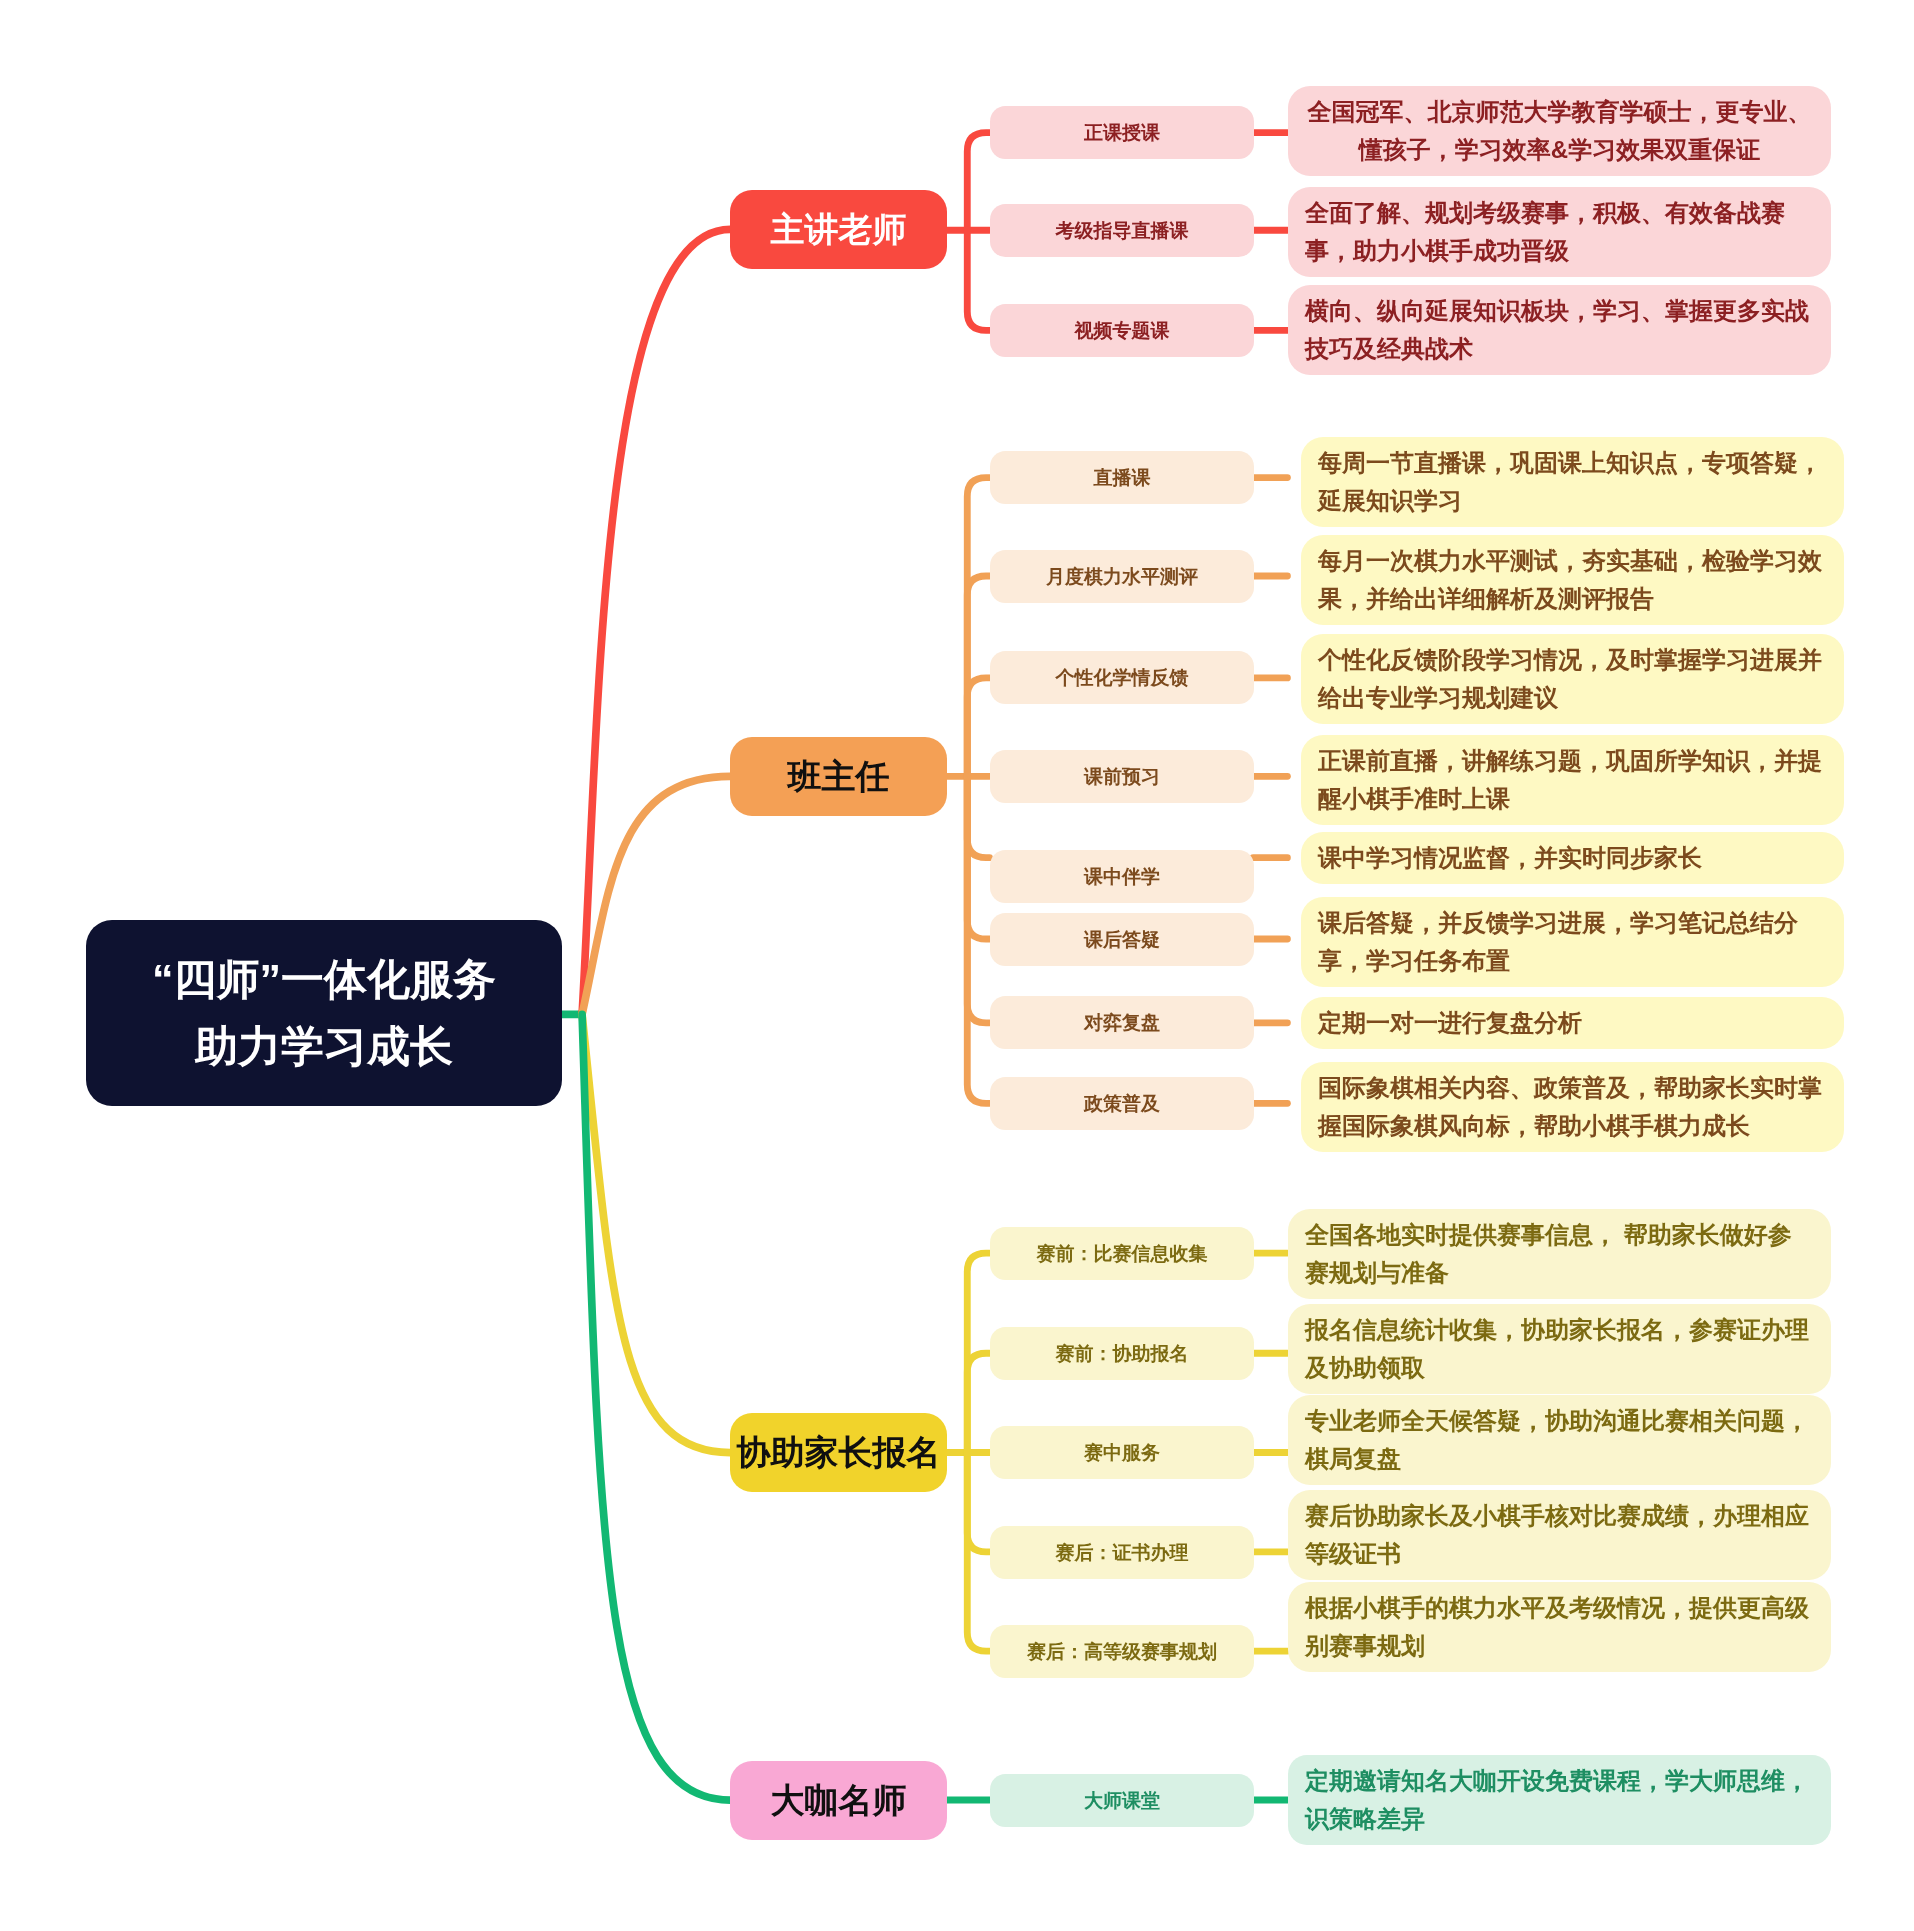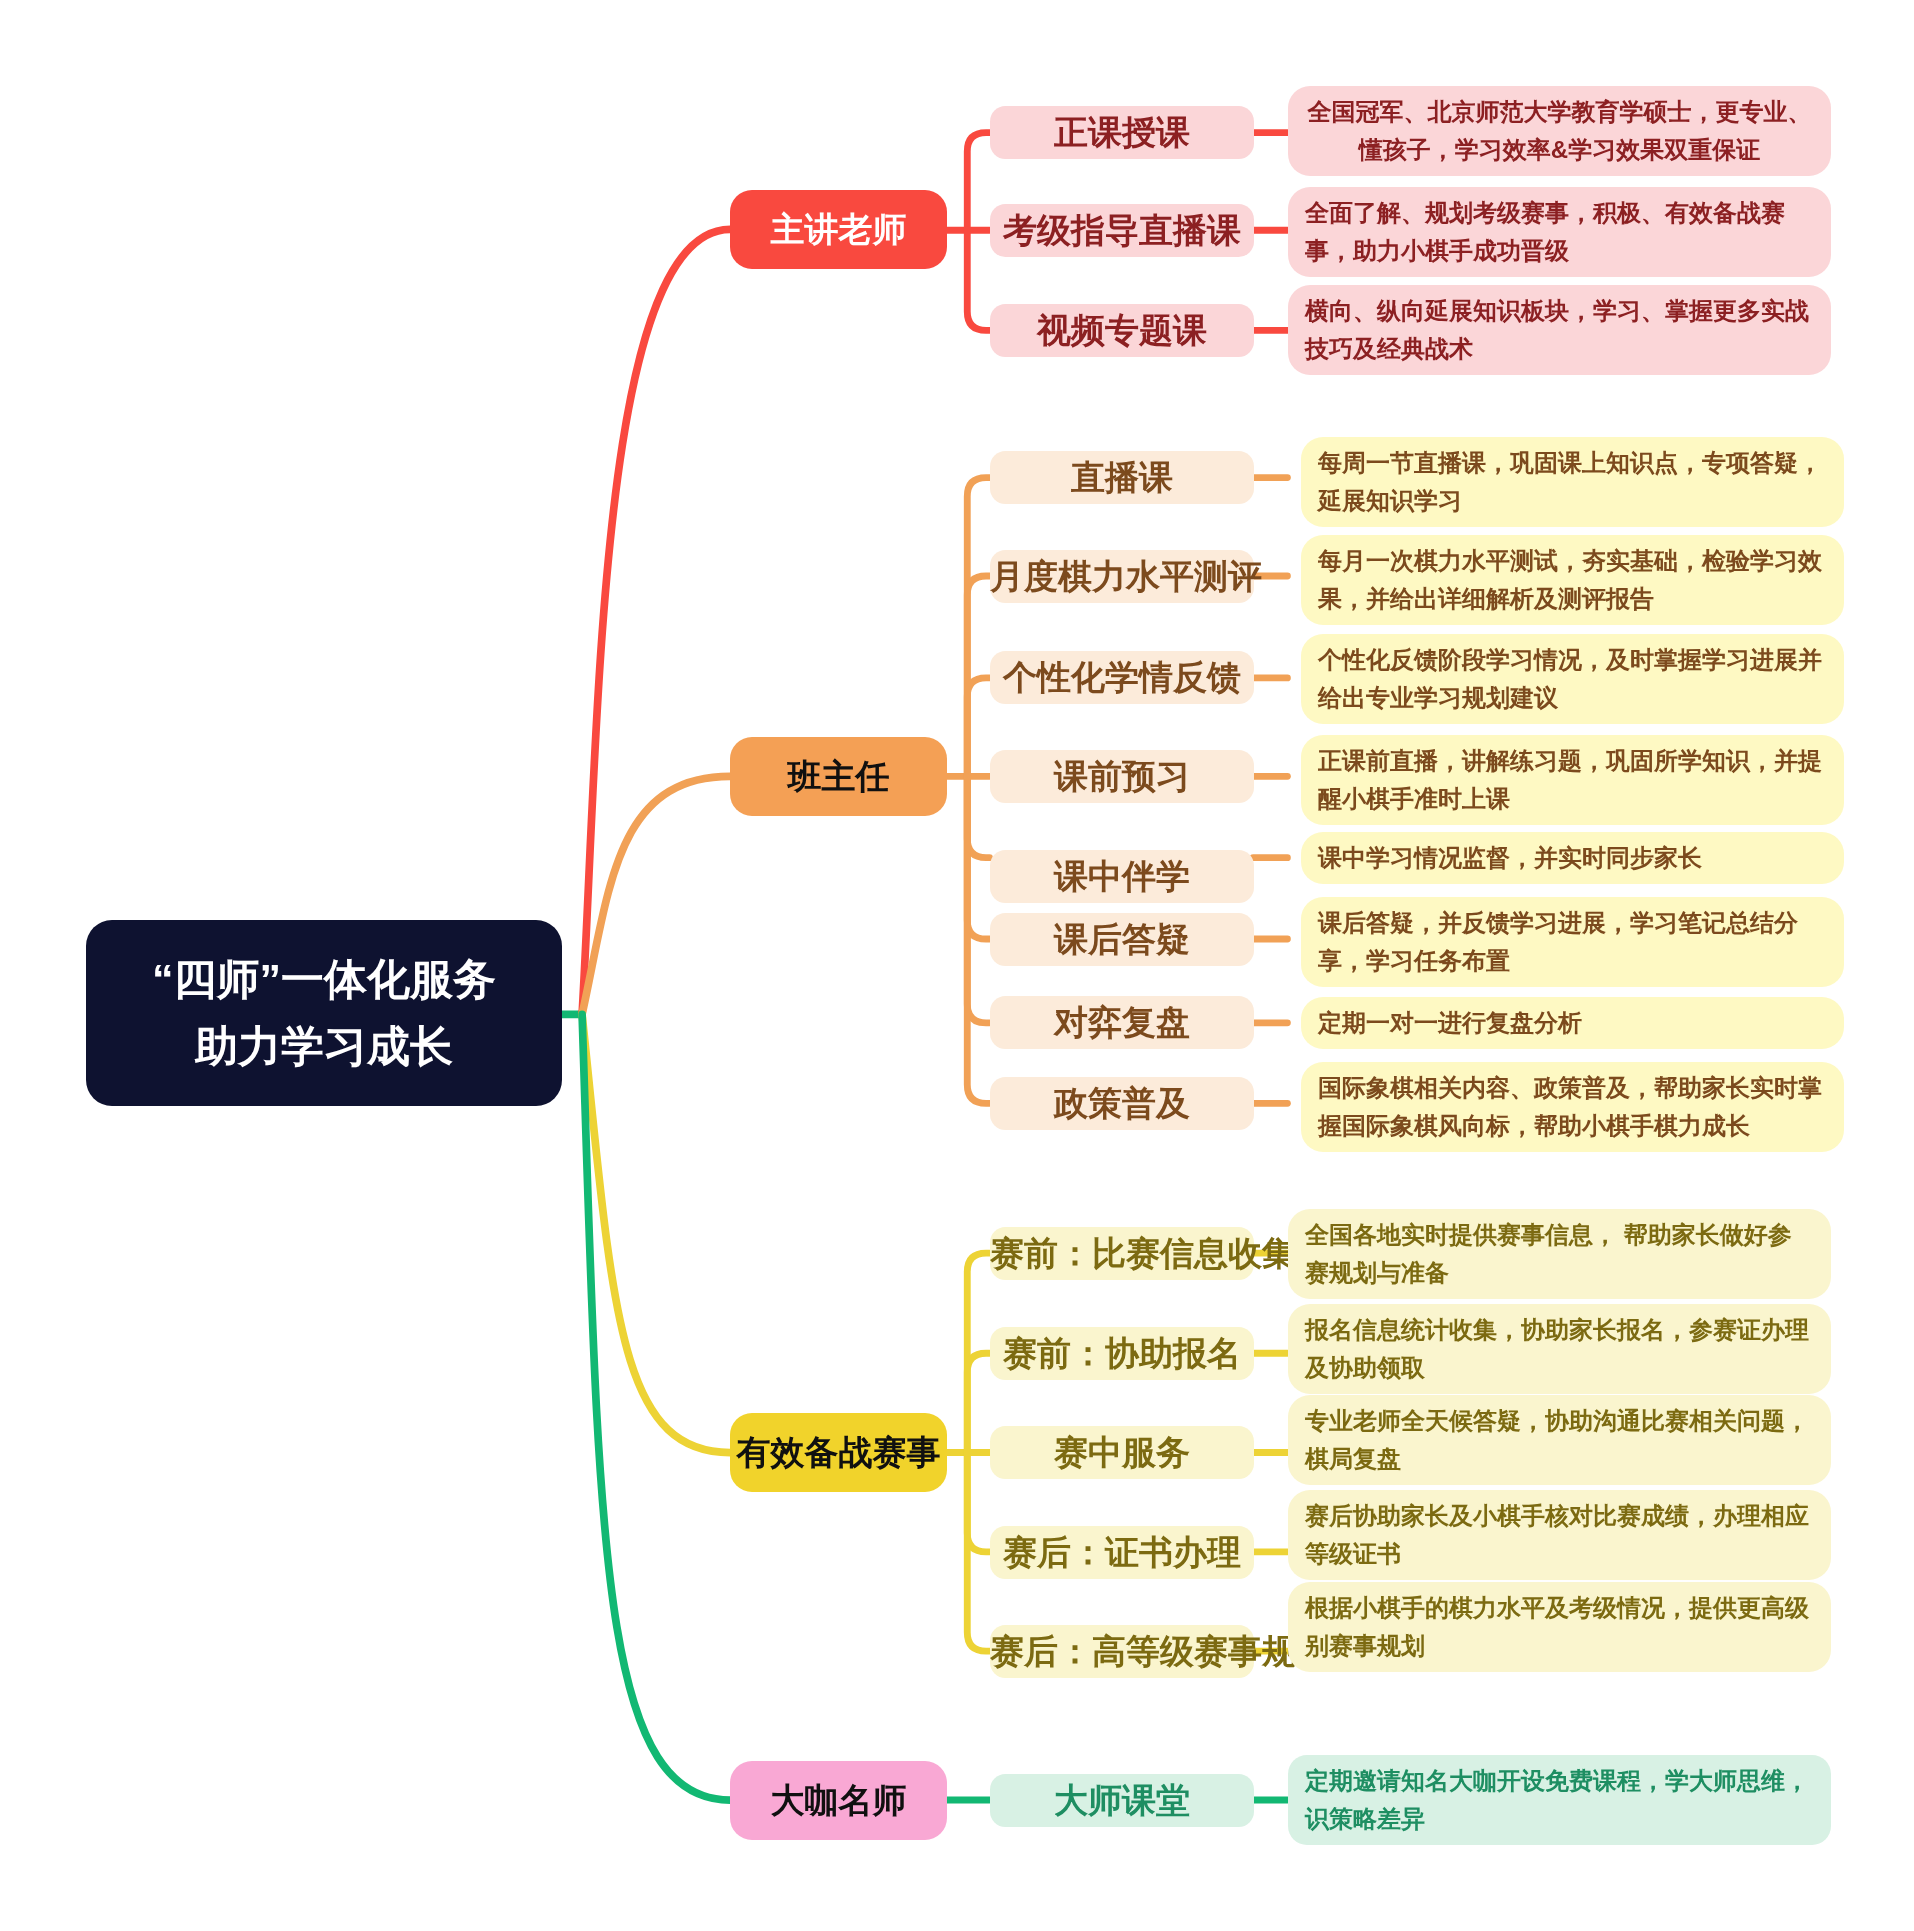--- a/index.html
+++ b/index.html
@@ -16,21 +16,21 @@
 
   
   .branch{left:730px;width:217px;height:79px;border-radius:22px;font-weight:bold;font-size:34px;
           line-height:79px;text-align:center;color:#101010;}
   .branch.c1{background:#F9493F;color:#ffffff;}
   .branch.c2{background:#F4A055;}
   .branch.c3{background:#F1D32B;}
   .branch.c4{background:#f9a8d4;}
 
   
-  .sub{left:990px;width:264px;height:53px;border-radius:15.4px;font-weight:bold;font-size:34px;
+  .sub{left:990px;width:264px;height:53px;border-radius:15.4px;font-weight:bold;font-size:19px;
        line-height:53px;text-align:center;white-space:nowrap;}
   .sub.c1{background:#FBD6D8;color:#8C2022;}
   .sub.c2{background:#FCEBDA;color:#7C4A1D;}
   .sub.c3{background:#FAF5CE;color:#7C6A11;}
   .sub.c4{background:#D8F1E4;color:#1E8E62;}
 
   
   .desc{left:1288px;width:543px;min-height:51px;border-radius:22px;font-size:24px;font-weight:600;
         line-height:38px;padding:6.8px 17px;display:flex;align-items:center;}
   .desc.c1{background:#FBD6D8;color:#8C2022;}
@@ -99,21 +99,21 @@
     </g>
   </svg>
 
   <div class="node root">
     <div>“四师”一体化服务</div>
     <div>助力学习成长</div>
   </div>
 
   <div class="node branch c1" style="top:190px">主讲老师</div>
   <div class="node branch c2" style="top:737px">班主任</div>
-  <div class="node branch c3" style="top:1413px">有效备战赛事</div>
+  <div class="node branch c3" style="top:1413px">协助家长报名</div>
   <div class="node branch c4" style="top:1761px">大咖名师</div>
 
   <div class="node sub c1" style="top:106px">正课授课</div>
   <div class="node sub c1" style="top:204px">考级指导直播课</div>
   <div class="node sub c1" style="top:304px">视频专题课</div>
   <div class="node desc c1 center" style="top:86px">
       <span>全国冠军、北京师范大学教育学硕士，更专业、懂孩子，学习效率&amp;学习效果双重保证</span>
     </div>
   <div class="node desc c1" style="top:187px">
       <span>全面了解、规划考级赛事，积极、有效备战赛事，助力小棋手成功晋级</span>

